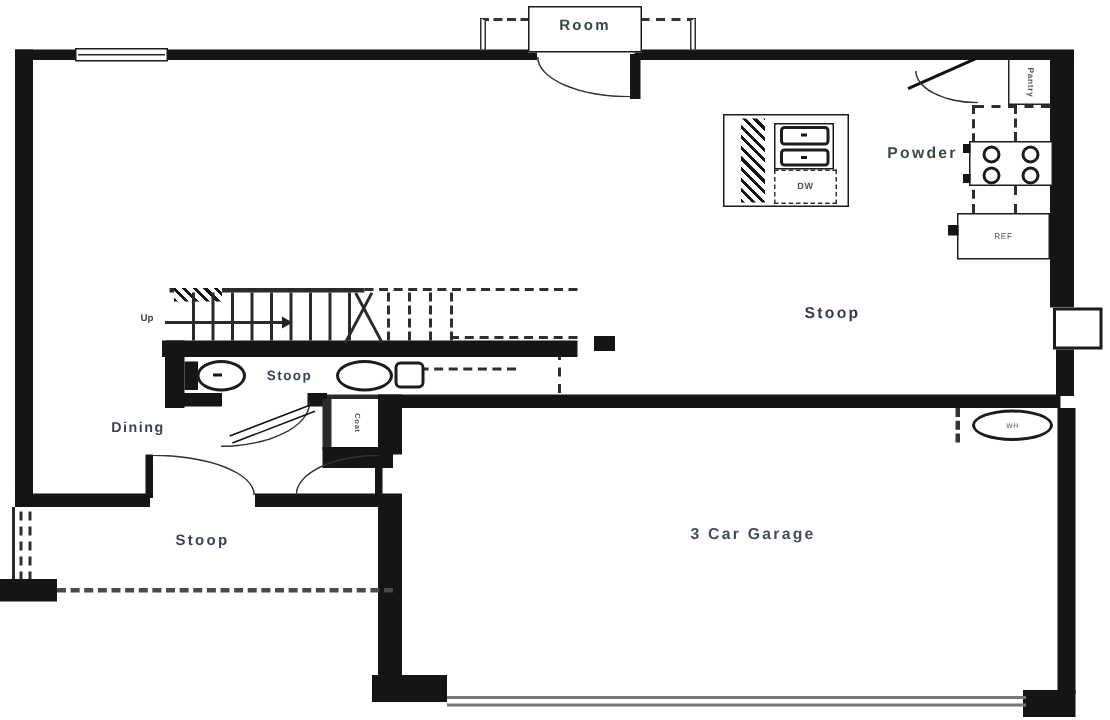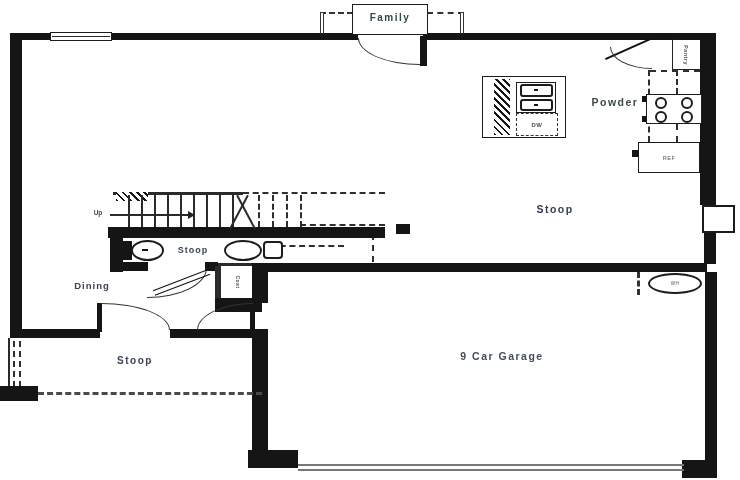--- a/index.html
+++ b/index.html
@@ -49,21 +49,21 @@
   <div class="w" style="left:252px;top:263px;width:16px;height:40px"></div>
   <div class="w" style="left:252px;top:331px;width:16px;height:129px"></div>
   <div class="w" style="left:248px;top:450px;width:50px;height:18px"></div>
 
   <div class="w" style="left:10px;top:329px;width:90px;height:9px"></div>
   <div class="w" style="left:170px;top:329px;width:98px;height:9px"></div>
 
   <div class="dbox" style="left:320px;top:12px;width:33px;height:22px;border-top:2px dashed #333;border-left:4px double #333"></div>
   <div class="dbox" style="left:427px;top:12px;width:37px;height:22px;border-top:2px dashed #333;border-right:4px double #333"></div>
   <div class="box" style="left:352px;top:4px;width:76px;height:31px;border-width:1.5px"></div>
-  <div class="lab" style="left:352px;top:12px;width:76px;font-size:10px;color:#2f4a48">Family</div>
+  <div class="lab" style="left:352px;top:12px;width:76px;font-size:10px;color:#2f4a48">Room</div>
 
   <div class="w" style="left:420px;top:36px;width:7px;height:30px"></div>
   <div class="arc" style="left:358px;top:38px;width:62px;height:27px;border-left:1.5px solid #333;border-bottom:1.5px solid #333;border-bottom-left-radius:100% 100%"></div>
 
 
   <div class="lab" style="left:578px;top:97px;width:74px;font-size:10.5px;color:#3c4a3f">Powder</div>
 
   <div class="box" style="left:482px;top:76px;width:84px;height:62px;border-width:1.5px"></div>
   <div class="hatch" style="left:494px;top:79px;width:16px;height:56px"></div>
   <div class="box" style="left:516px;top:82px;width:40px;height:31px;border-width:1.5px"></div>
@@ -163,15 +163,15 @@
   <div class="dashv" style="left:19px;top:341px;height:46px"></div>
   <div class="w" style="left:0px;top:386px;width:38px;height:15px"></div>
   <div style="position:absolute;left:38px;top:392px;width:224px;border-top:3px dashed #4a4a4a"></div>
   <div class="lab" style="left:100px;top:355px;width:70px;font-size:10px">Stoop</div>
 
   <div class="dbox" style="left:637px;top:272px;width:68px;height:23px;border-left:3px dashed #333"></div>
   <div class="oval" style="left:648px;top:273px;width:54px;height:21px;display:flex;align-items:center;justify-content:center">
     <span class="sm" style="font-size:4.5px">WH</span>
   </div>
 
-  <div class="lab" style="left:430px;top:351px;width:144px;font-size:10.5px;color:#424c5e">9 Car Garage</div>
+  <div class="lab" style="left:430px;top:351px;width:144px;font-size:10.5px;color:#424c5e">3 Car Garage</div>
 
 </div>
 
 </body></html>

